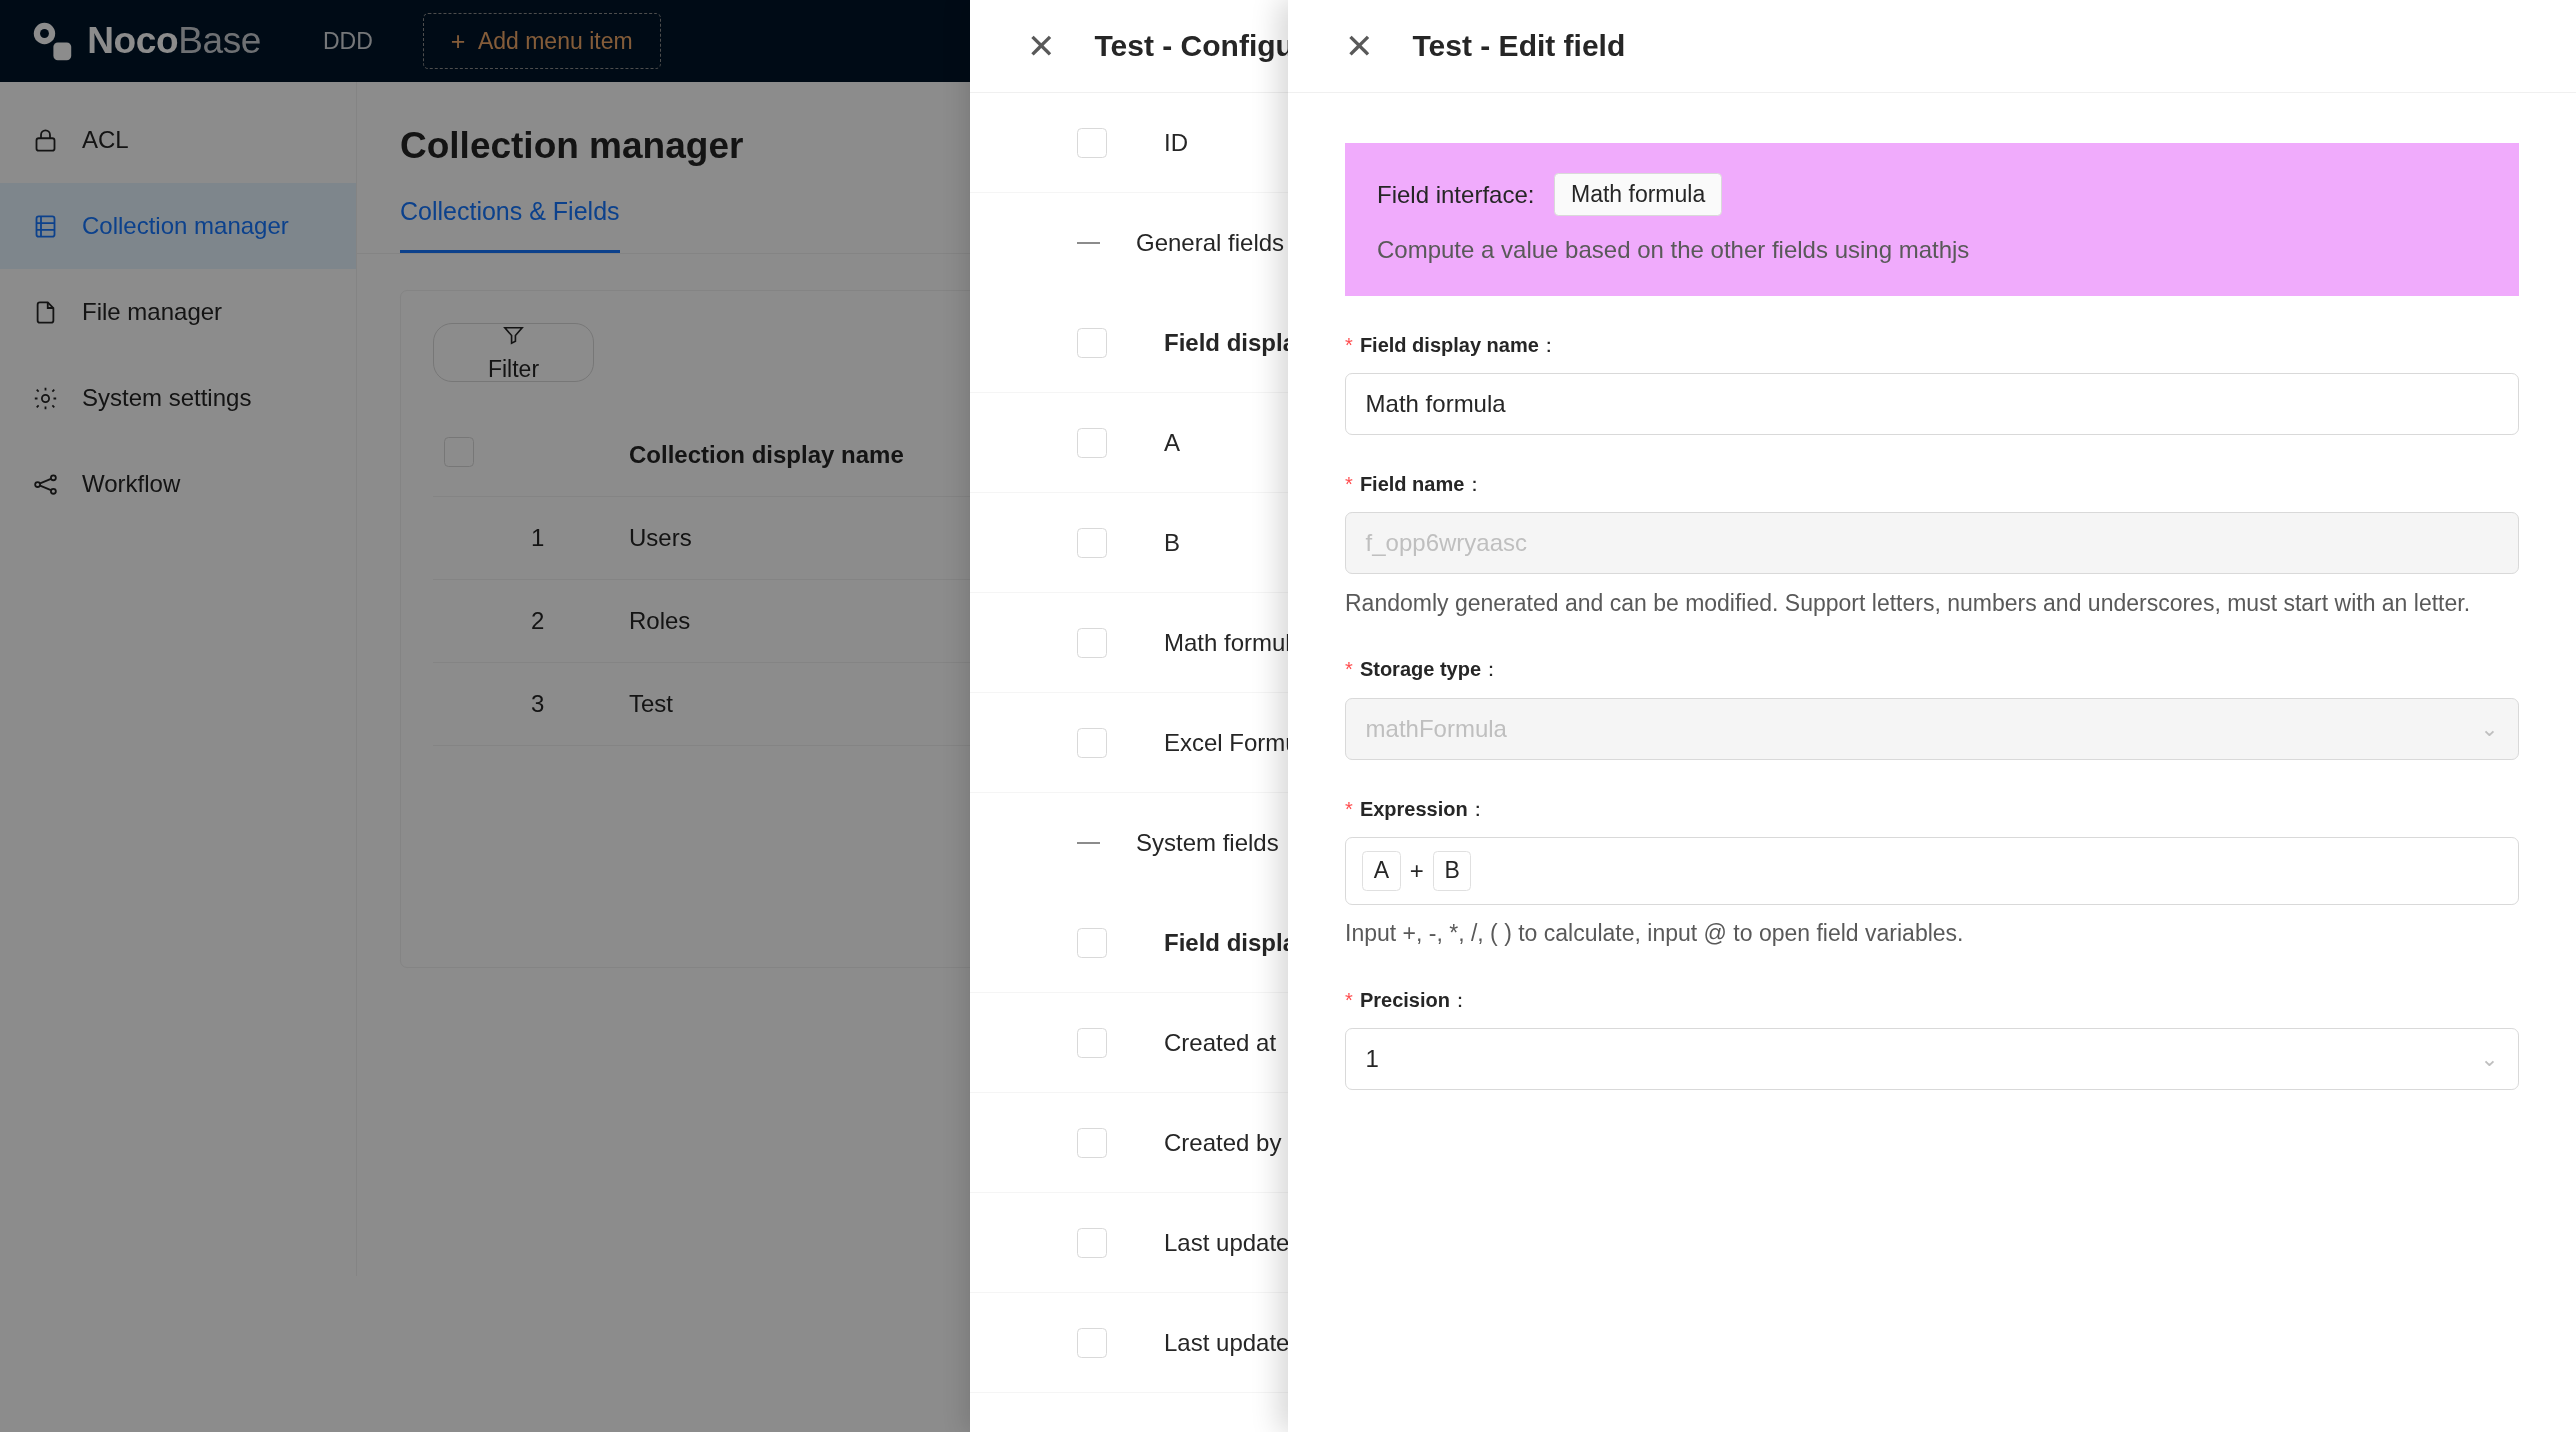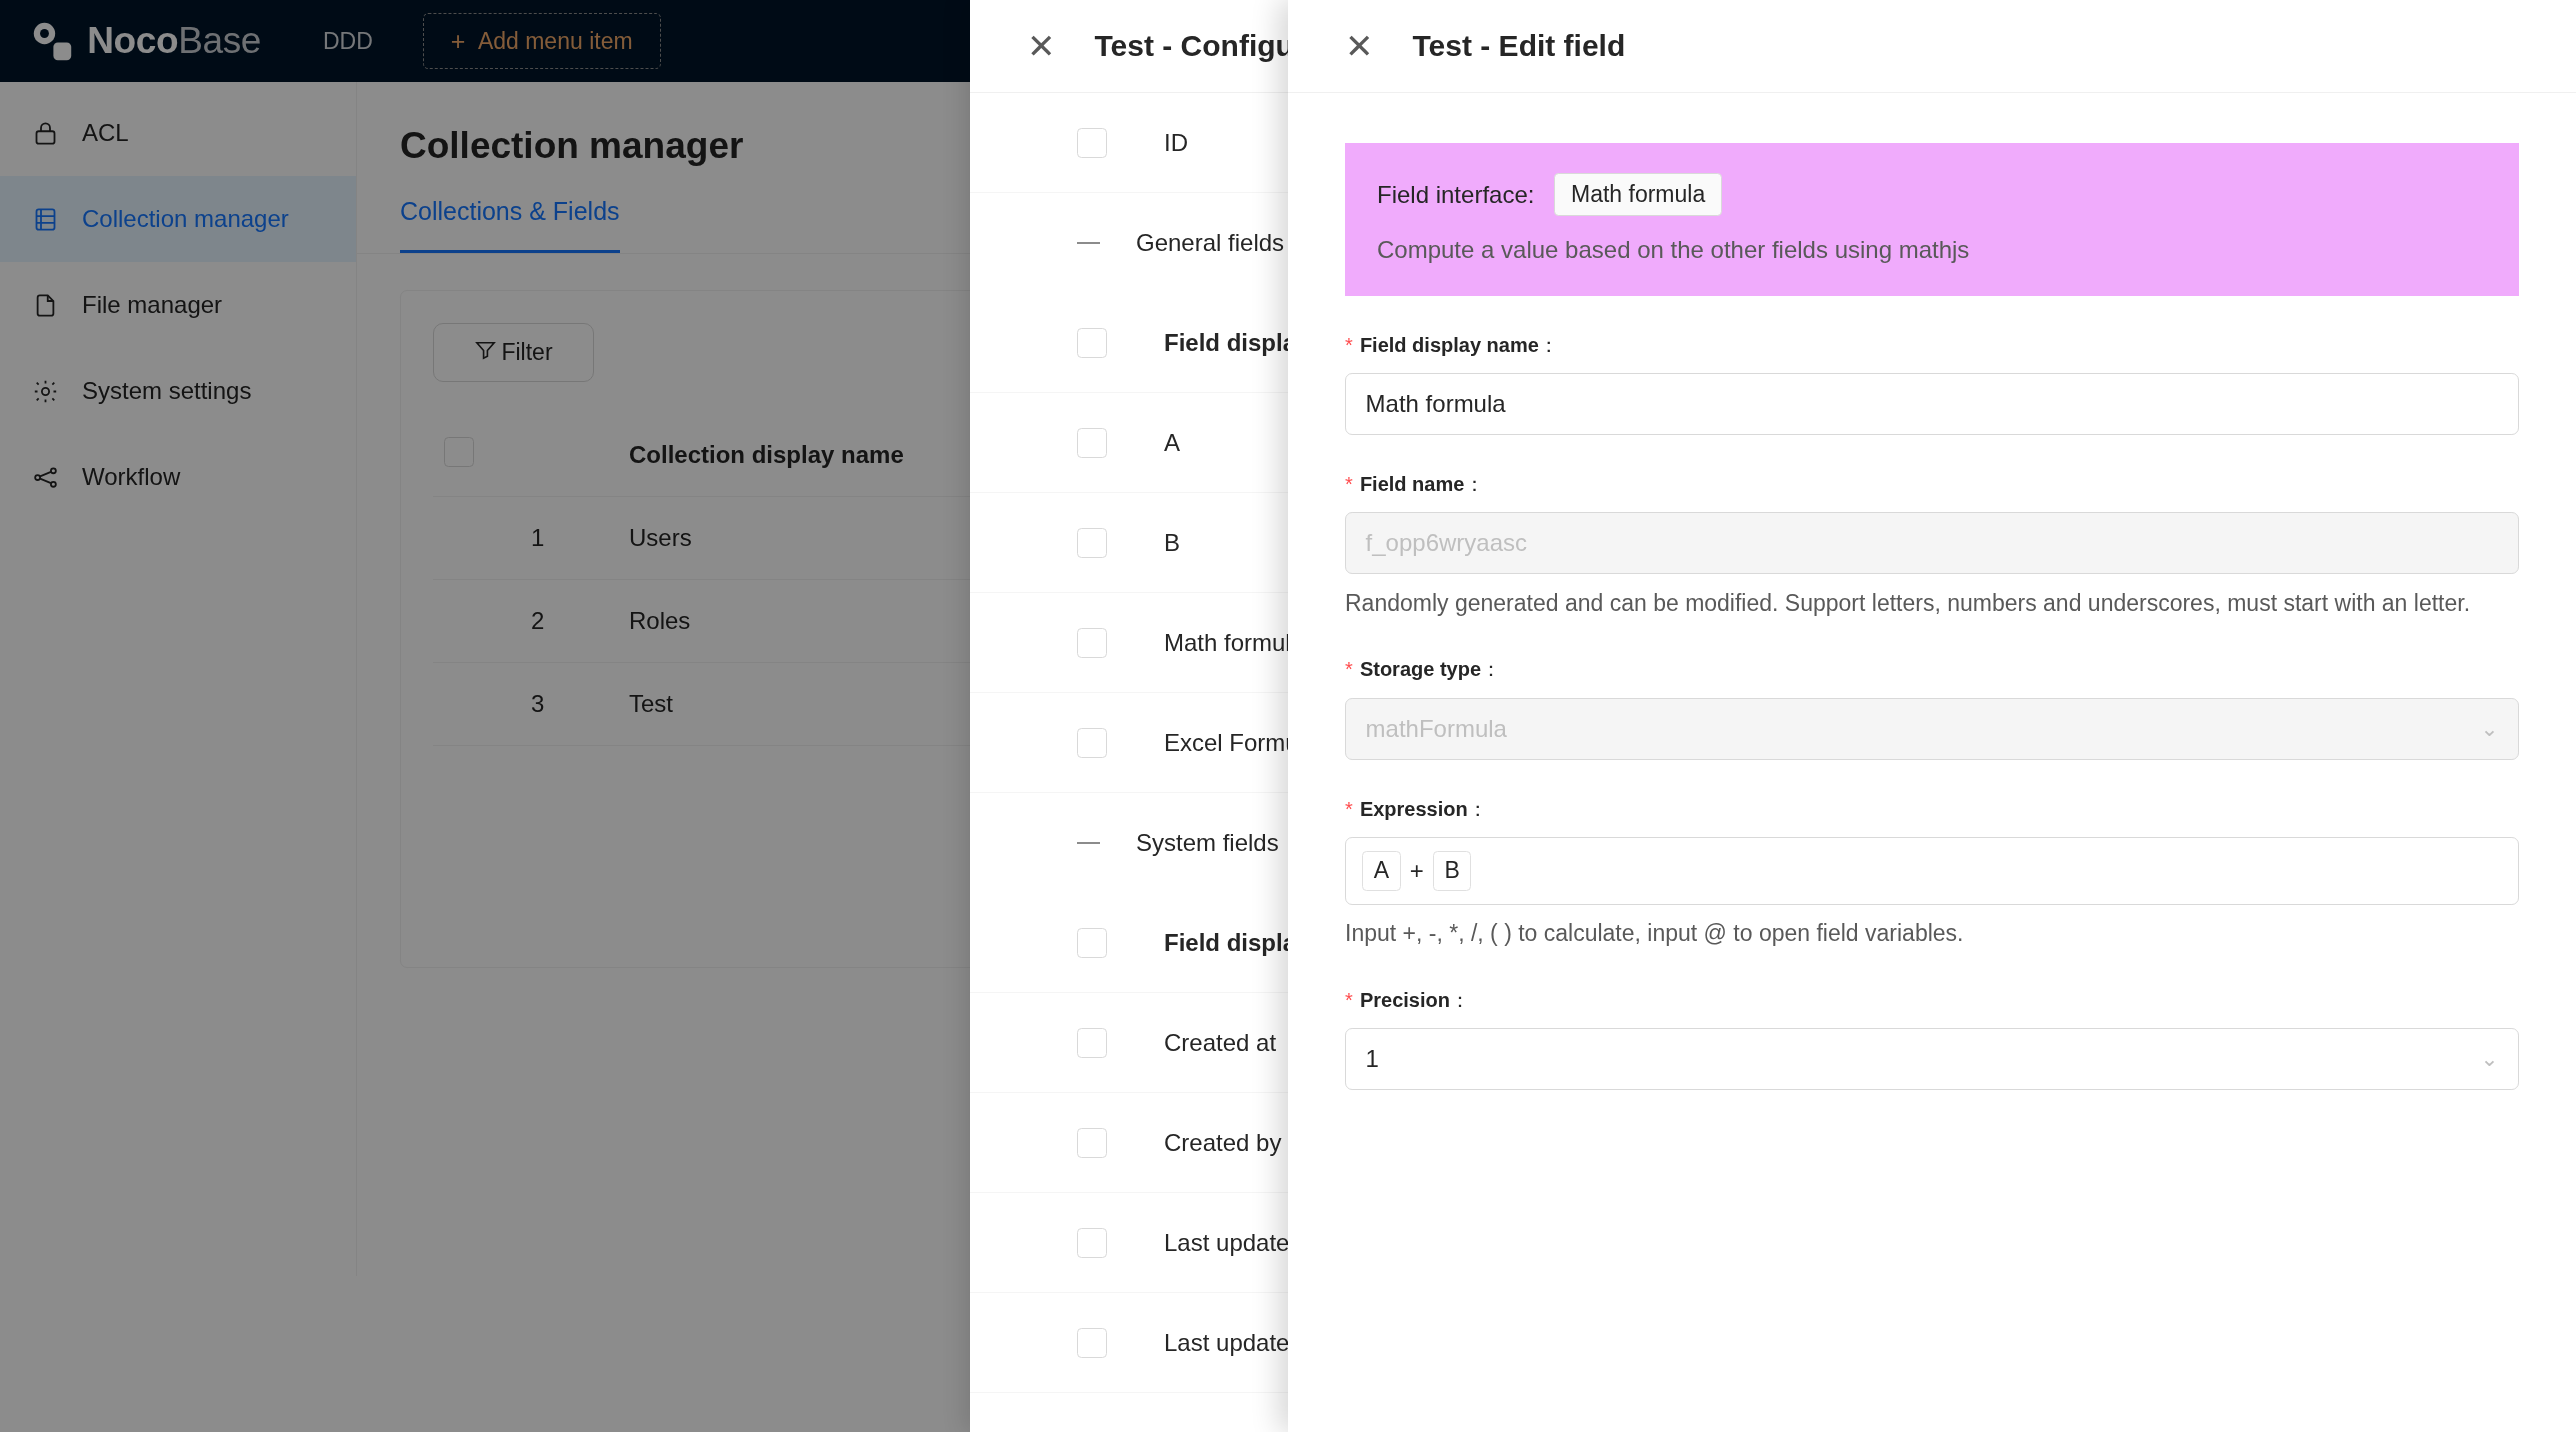--- a/index.html
+++ b/index.html
@@ -27,21 +27,21 @@
   .add-menu-btn {
     margin-left: 50px; border: 0.9px dashed #8c8c8c; border-radius: 5.4px;
     color: #f0a868; font-size: 23px; padding: 12.5px 27px; display: flex;
     align-items: center; gap: 12.5px; background: transparent;
   }
   .add-menu-btn .plus { font-size: 25px; color: #f0a868; }
 
   
   .sidebar {
     position: absolute; top: 82px; left: 0; width: 357px; height: 1194px;
-    background: #ffffff; border-right: 0.9px solid #f0f0f0; padding-top: 8px;
+    background: #ffffff; border-right: 0.9px solid #f0f0f0; padding-top: 15px;
   }
   .side-item {
     height: 86px; display: flex; align-items: center; gap: 23px;
     padding-left: 32px; font-size: 24px; color: #262626;
   }
   .side-item.active { background: #e6f4ff; color: #1677ff; }
   .side-item svg { display: block; }
 
   
   .main {
@@ -52,23 +52,23 @@
   .tabs { padding-left: 43px; margin-top: 30px; border-bottom: 0.9px solid #f0f0f0; }
   .tab {
     display: inline-block; font-size: 25px; color: #1677ff; padding-bottom: 24px;
     border-bottom: 3.6px solid #1677ff;
   }
   .panel {
     margin: 36px 43px 0 43px; border: 0.9px solid #f0f0f0; border-radius: 7.1px;
     height: 678px; background: #fff; padding: 32px;
   }
   .filter-btn {
-    width: 161px; height: 59px; border: 0.9px solid #d9d9d9; border-radius: 10px;
+    width: 161px; height: 59px; border: 0.9px solid #d9d9d9; border-radius: 19px;
     display: flex; align-items: center; justify-content: center; gap: 4px;
-    font-size: 23px; color: #262626; background: #fff;
+    font-size: 23px; color: #262626; background: #fff; flex-direction: column;
   }
   .tbl { width: 100%; margin-top: 32px; border-collapse: collapse; }
   .tbl th {
     text-align: left; font-size: 24px; color: #262626; font-weight: 700;
     padding: 23px 0; border-bottom: 0.9px solid #f0f0f0;
   }
   .tbl td {
     font-size: 24px; color: #262626; padding: 27px 0; border-bottom: 0.9px solid #f0f0f0;
   }
   .tbl .cb-col { width: 98px; padding-left: 10.7px; }

